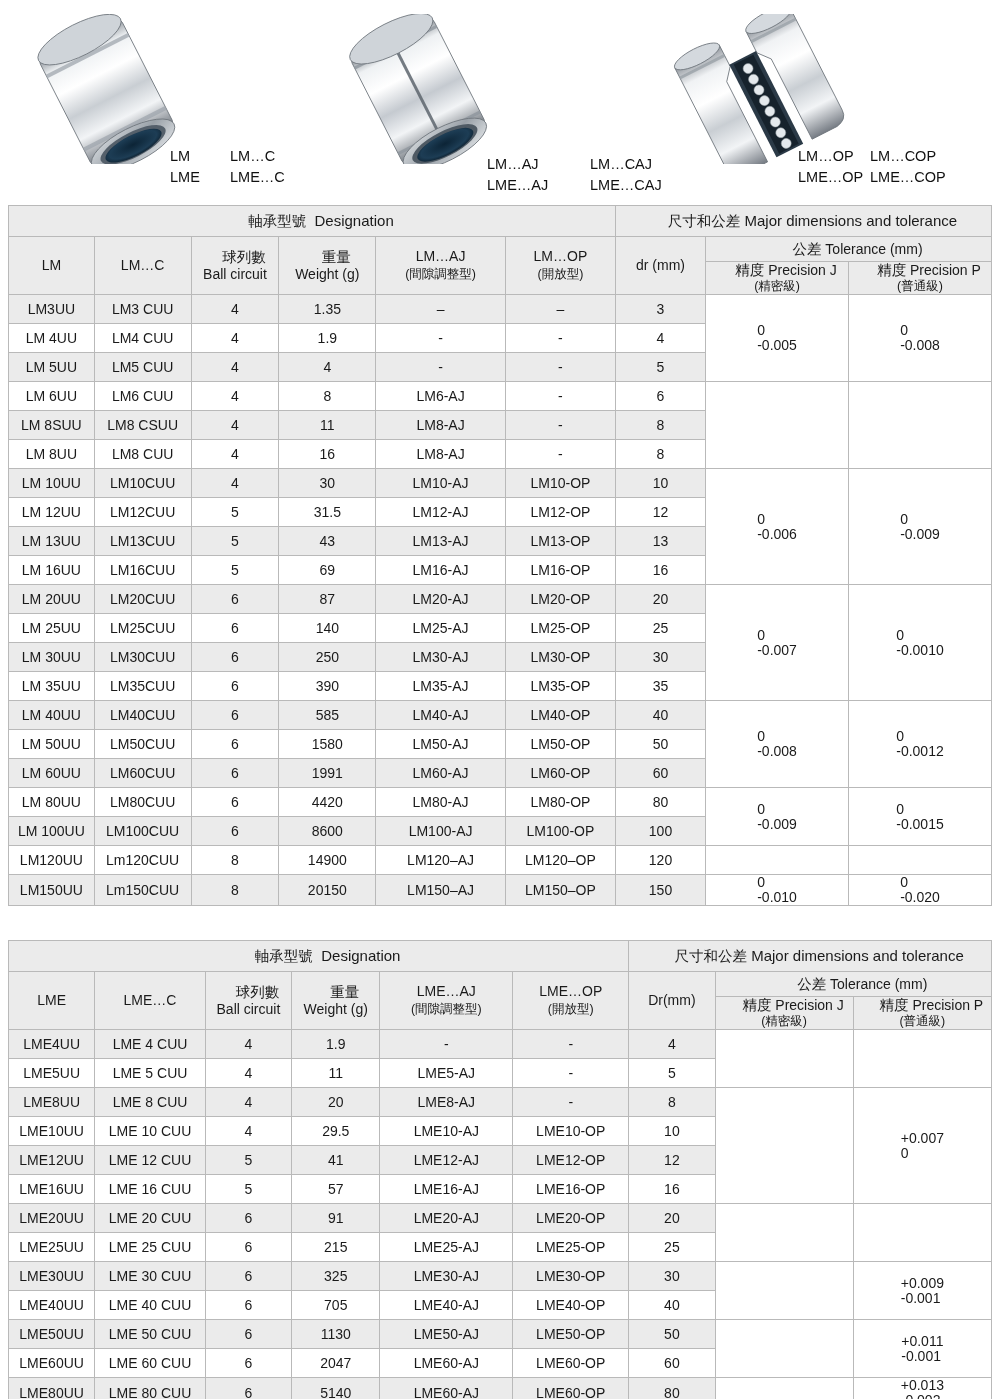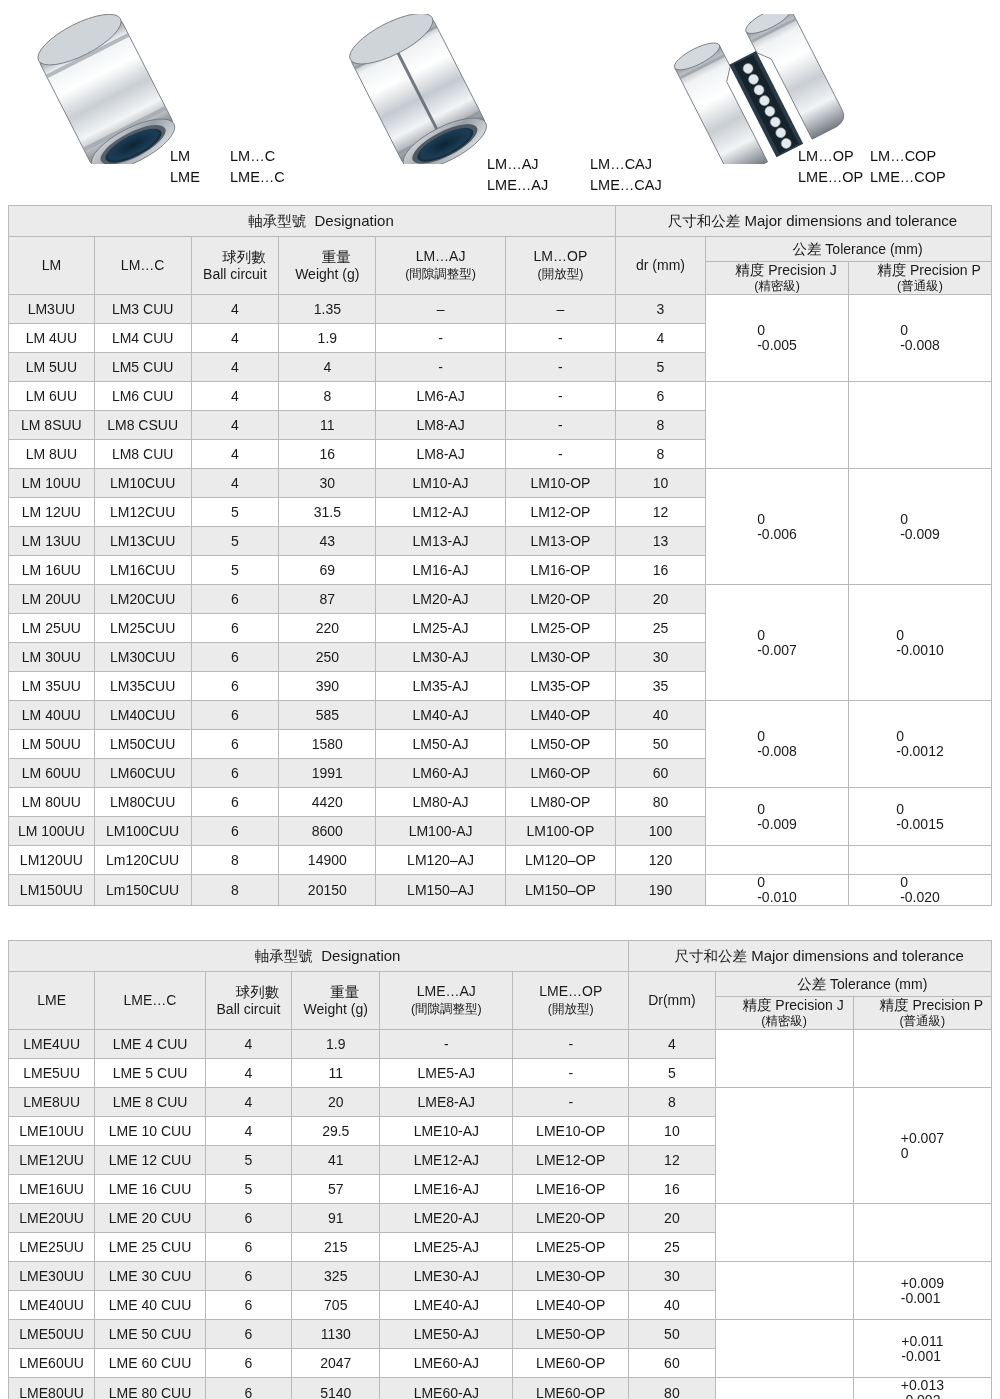--- a/index.html
+++ b/index.html
@@ -380,21 +380,21 @@
           <td class="band">LM20-AJ</td>
           <td class="band">LM20-OP</td>
           <td class="band">20</td>
           <td class="tolcell" rowspan="4"><span class="tolpair"><span class="v1">0</span><span class="v2">-0.007</span></span></td>
           <td class="tolcell" rowspan="4"><span class="tolpair"><span class="v1">0</span><span class="v2">-0.0010</span></span></td>
         </tr>
         <tr class="body-row">
           <td class="white">LM 25UU</td>
           <td class="white">LM25CUU</td>
           <td class="white">6</td>
-          <td class="white">220</td>
+          <td class="white">140</td>
           <td class="white">LM25-AJ</td>
           <td class="white">LM25-OP</td>
           <td class="white">25</td>
         </tr>
         <tr class="body-row">
           <td class="band">LM 30UU</td>
           <td class="band">LM30CUU</td>
           <td class="band">6</td>
           <td class="band">250</td>
           <td class="band">LM30-AJ</td>
@@ -470,21 +470,21 @@
           <td class="tolcell" rowspan="1"></td>
           <td class="tolcell" rowspan="1"></td>
         </tr>
         <tr class="body-row">
           <td class="band">LM150UU</td>
           <td class="band">Lm150CUU</td>
           <td class="band">8</td>
           <td class="band">20150</td>
           <td class="band">LM150–AJ</td>
           <td class="band">LM150–OP</td>
-          <td class="band">190</td>
+          <td class="band">150</td>
           <td class="tolcell" rowspan="1"><span class="tolpair"><span class="v1">0</span><span class="v2">-0.010</span></span></td>
           <td class="tolcell" rowspan="1"><span class="tolpair"><span class="v1">0</span><span class="v2">-0.020</span></span></td>
         </tr>
       </tbody>
   </table>
 
   <div class="spacer"></div>
 
   <table>
     <colgroup>

